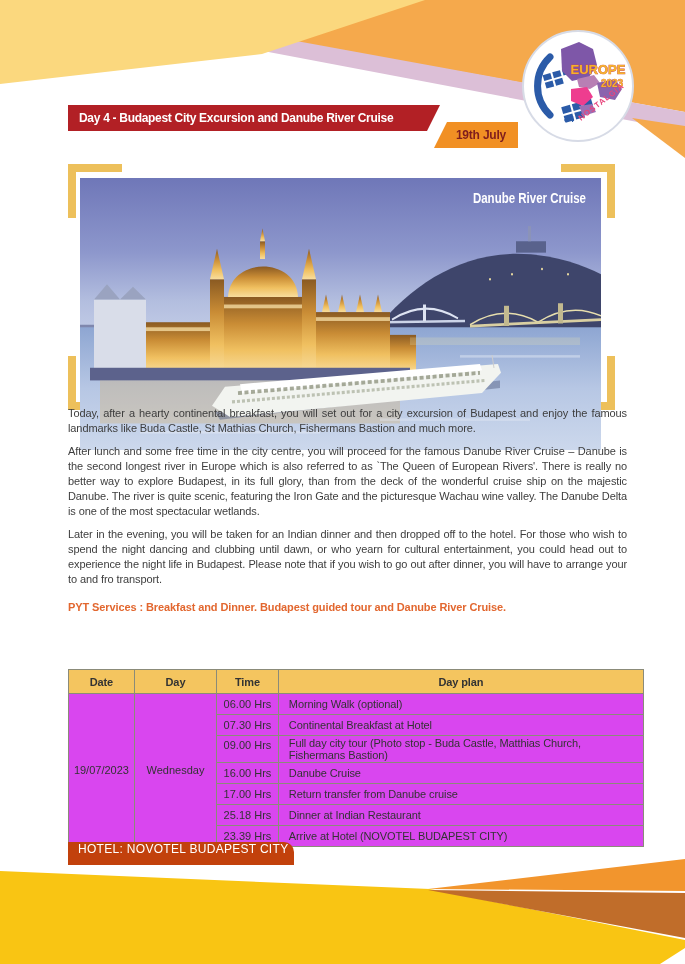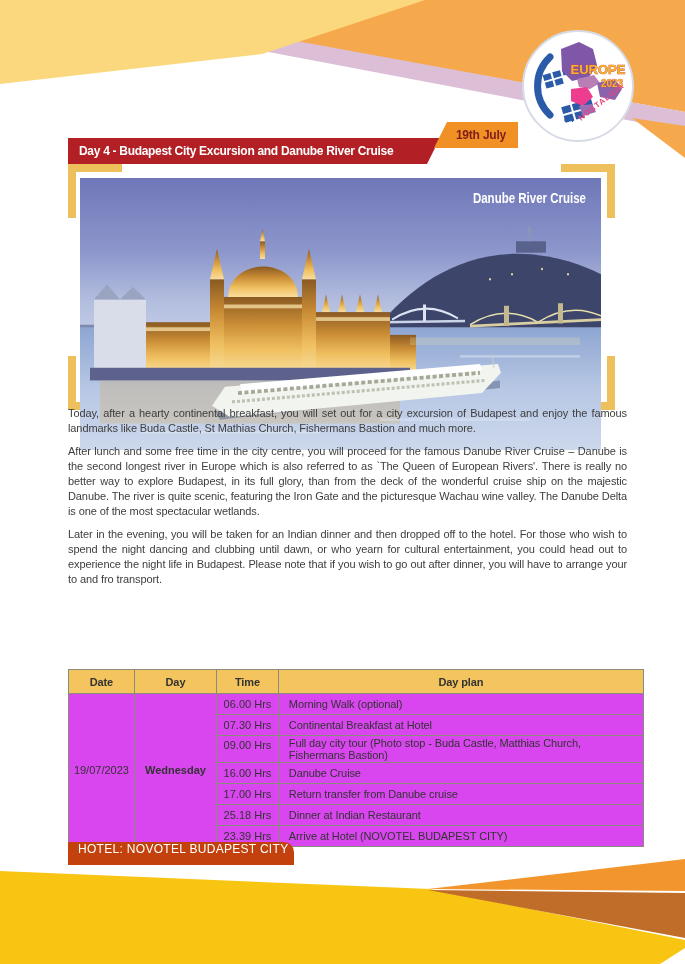--- a/index.html
+++ b/index.html
@@ -9,21 +9,21 @@
     font-family:"Liberation Sans", sans-serif;color:#3e3e3e;
   }
   svg{display:block;}
   .dec{position:absolute;left:0;top:0;pointer-events:none;}
 
   
   .logo{position:absolute;left:519px;top:27px;width:118px;height:118px;z-index:3;}
 
   
   .banner-red{
-    position:absolute;left:68px;top:138px;width:372px;height:26px;z-index:2;
+    position:absolute;left:68px;top:105px;width:372px;height:26px;z-index:2;
     background:#b22025;display:flex;align-items:center;box-sizing:border-box;
     padding-left:11px;clip-path:polygon(0 0,100% 0,calc(100% - 13px) 100%,0 100%);
   }
   .banner-red span{color:#fff;font-weight:bold;font-size:12px;letter-spacing:-0.3px;white-space:nowrap;}
   .banner-orange{
     position:absolute;left:434px;top:122px;width:84px;height:26px;z-index:2;
     background:#f19024;display:flex;align-items:center;justify-content:center;box-sizing:border-box;
     padding-left:10px;clip-path:polygon(13px 0,100% 0,100% 100%,0 100%);
   }
   .banner-orange span{color:#7f1d1d;font-weight:bold;font-size:12px;letter-spacing:-0.2px;white-space:nowrap;}
@@ -39,21 +39,21 @@
   .pyt{margin-top:14px;font-size:11px;font-weight:bold;color:#e2672f;letter-spacing:-0.1px;}
 
   
   .sched{position:absolute;left:68px;top:669px;width:576px;z-index:2;}
   table{border-collapse:collapse;width:100%;table-layout:fixed;}
   th,td{border:1px solid #8b8b79;font-size:11px;color:#333;}
   th{background:#f4c55f;height:21px;font-weight:bold;letter-spacing:-0.1px;}
   td{background:#d946ef;height:18px;padding:1px 4px;}
   td.c{text-align:center;}
   td.plan{padding-left:10px;letter-spacing:-0.1px;}
-  td.daycell{font-weight:bold;}
+  td.daycell{font-weight:normal;}
   col.c-date{width:64px;} col.c-day{width:80px;} col.c-time{width:60px;} col.c-plan{width:355px;}
   .tbl-outer{border:1px solid #6f6f5f;}
 
   
   .hotel{
     position:absolute;left:68px;top:842px;width:226px;height:23px;z-index:2;
     background:#c2410c;border-top-right-radius:10px;
     display:flex;align-items:flex-start;box-sizing:border-box;padding-left:10px;
   }
   .hotel span{color:#fff;font-size:12px;letter-spacing:0.3px;white-space:nowrap;}
@@ -211,20 +211,21 @@
         <line x1="412" y1="140" x2="414" y2="150" stroke="#cccccc" stroke-width="1"></line>
       </g>
       <text x="506" y="20" text-anchor="end" font-family="Liberation Sans, sans-serif" font-size="11.5" font-weight="bold" fill="#ffffff">Danube River Cruise</text>
     </svg>
   </div>
 
   <div class="copy">
     <p>Today, after a hearty continental breakfast, you will set out for a city excursion of Budapest and enjoy the famous landmarks like Buda Castle, St Mathias Church, Fishermans Bastion and much more.</p>
     <p>After lunch and some free time in the city centre, you will proceed for the famous Danube River Cruise – Danube is the second longest river in Europe which is also referred to as `The Queen of European Rivers'. There is really no better way to explore Budapest, in its full glory, than from the deck of the wonderful cruise ship on the majestic Danube. The river is quite scenic, featuring the Iron Gate and the picturesque Wachau wine valley. The Danube Delta is one of the most spectacular wetlands.</p>
     <p>Later in the evening, you will be taken for an Indian dinner and then dropped off to the hotel. For those who wish to spend the night dancing and clubbing until dawn, or who yearn for cultural entertainment, you could head out to experience the night life in Budapest. Please note that if you wish to go out after dinner, you will have to arrange your to and fro transport.</p>
+    <div class="pyt">PYT Services : Breakfast and Dinner. Budapest guided tour and Danube River Cruise.</div>
   </div>
 
   <div class="sched">
     <table class="tbl-outer">
       <colgroup>
           <col class="c-date">
           <col class="c-day">
           <col class="c-time">
           <col class="c-plan">
         </colgroup>

